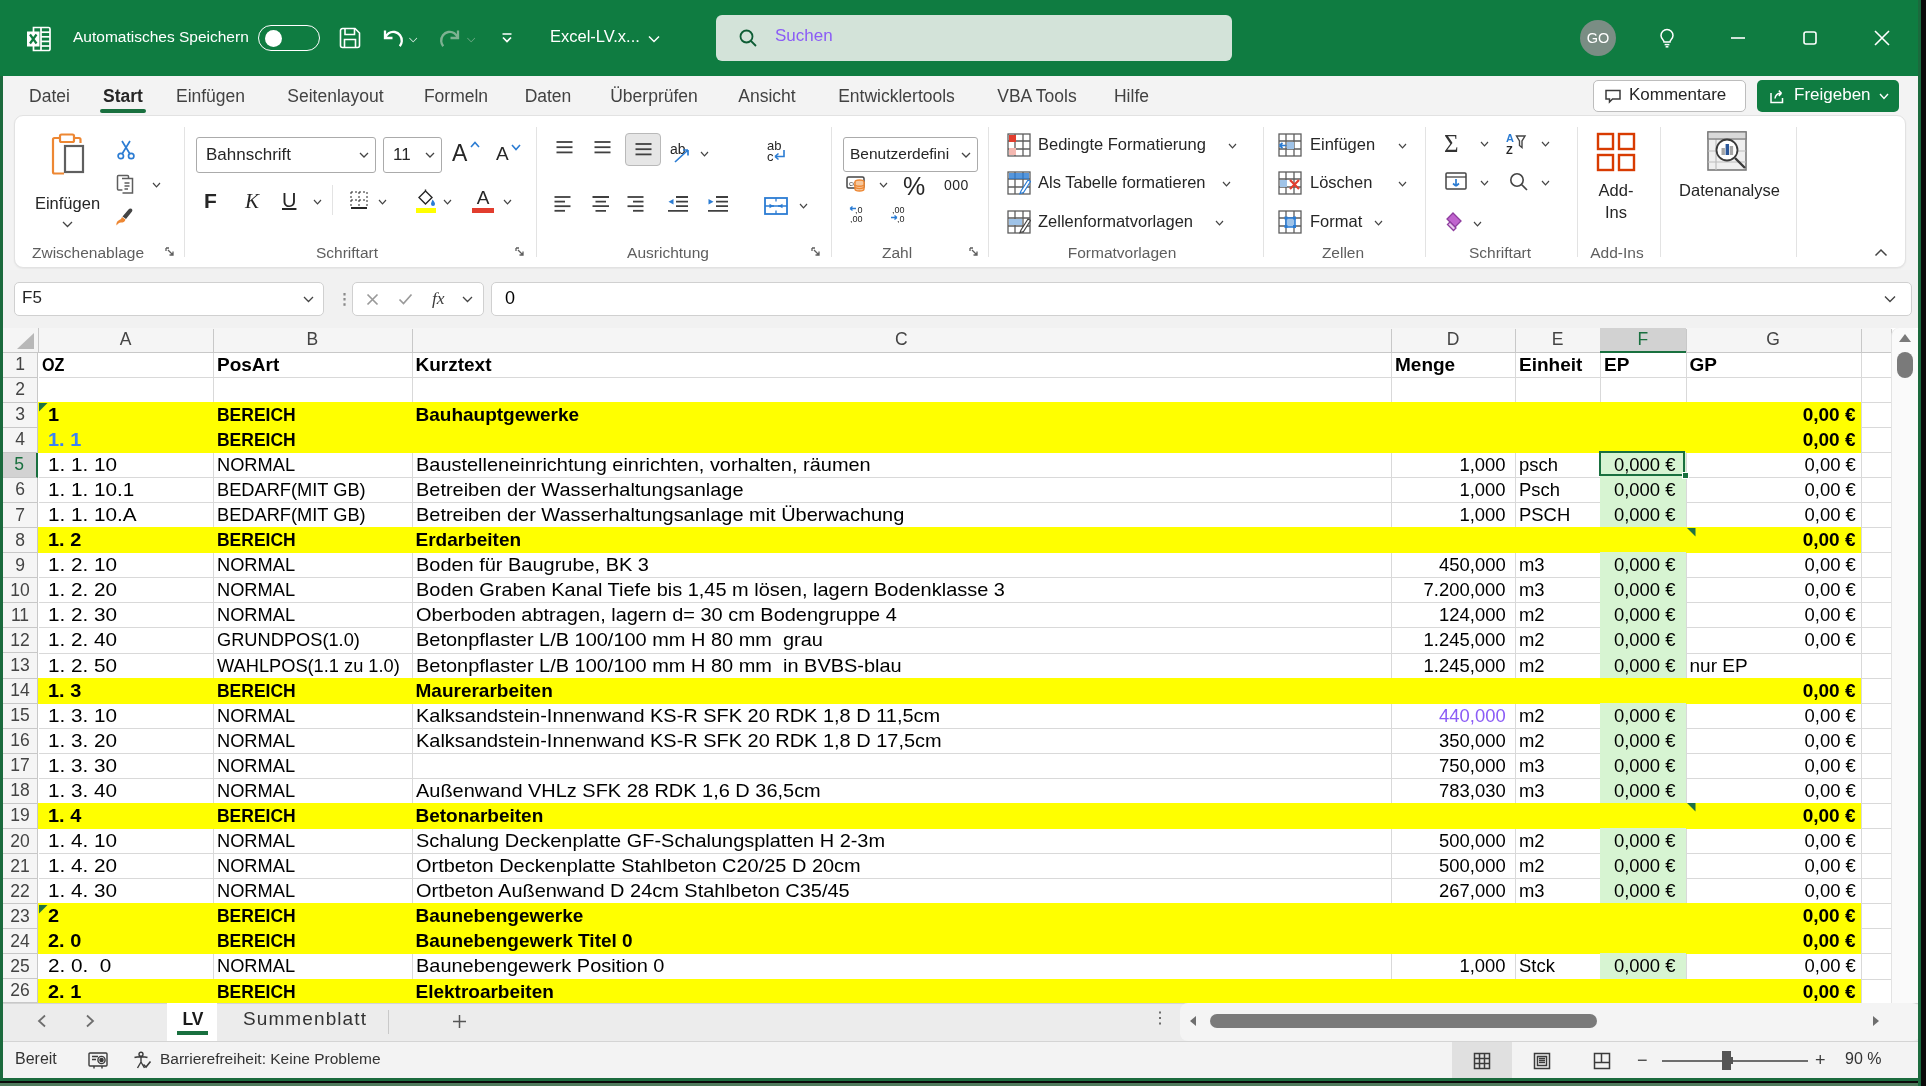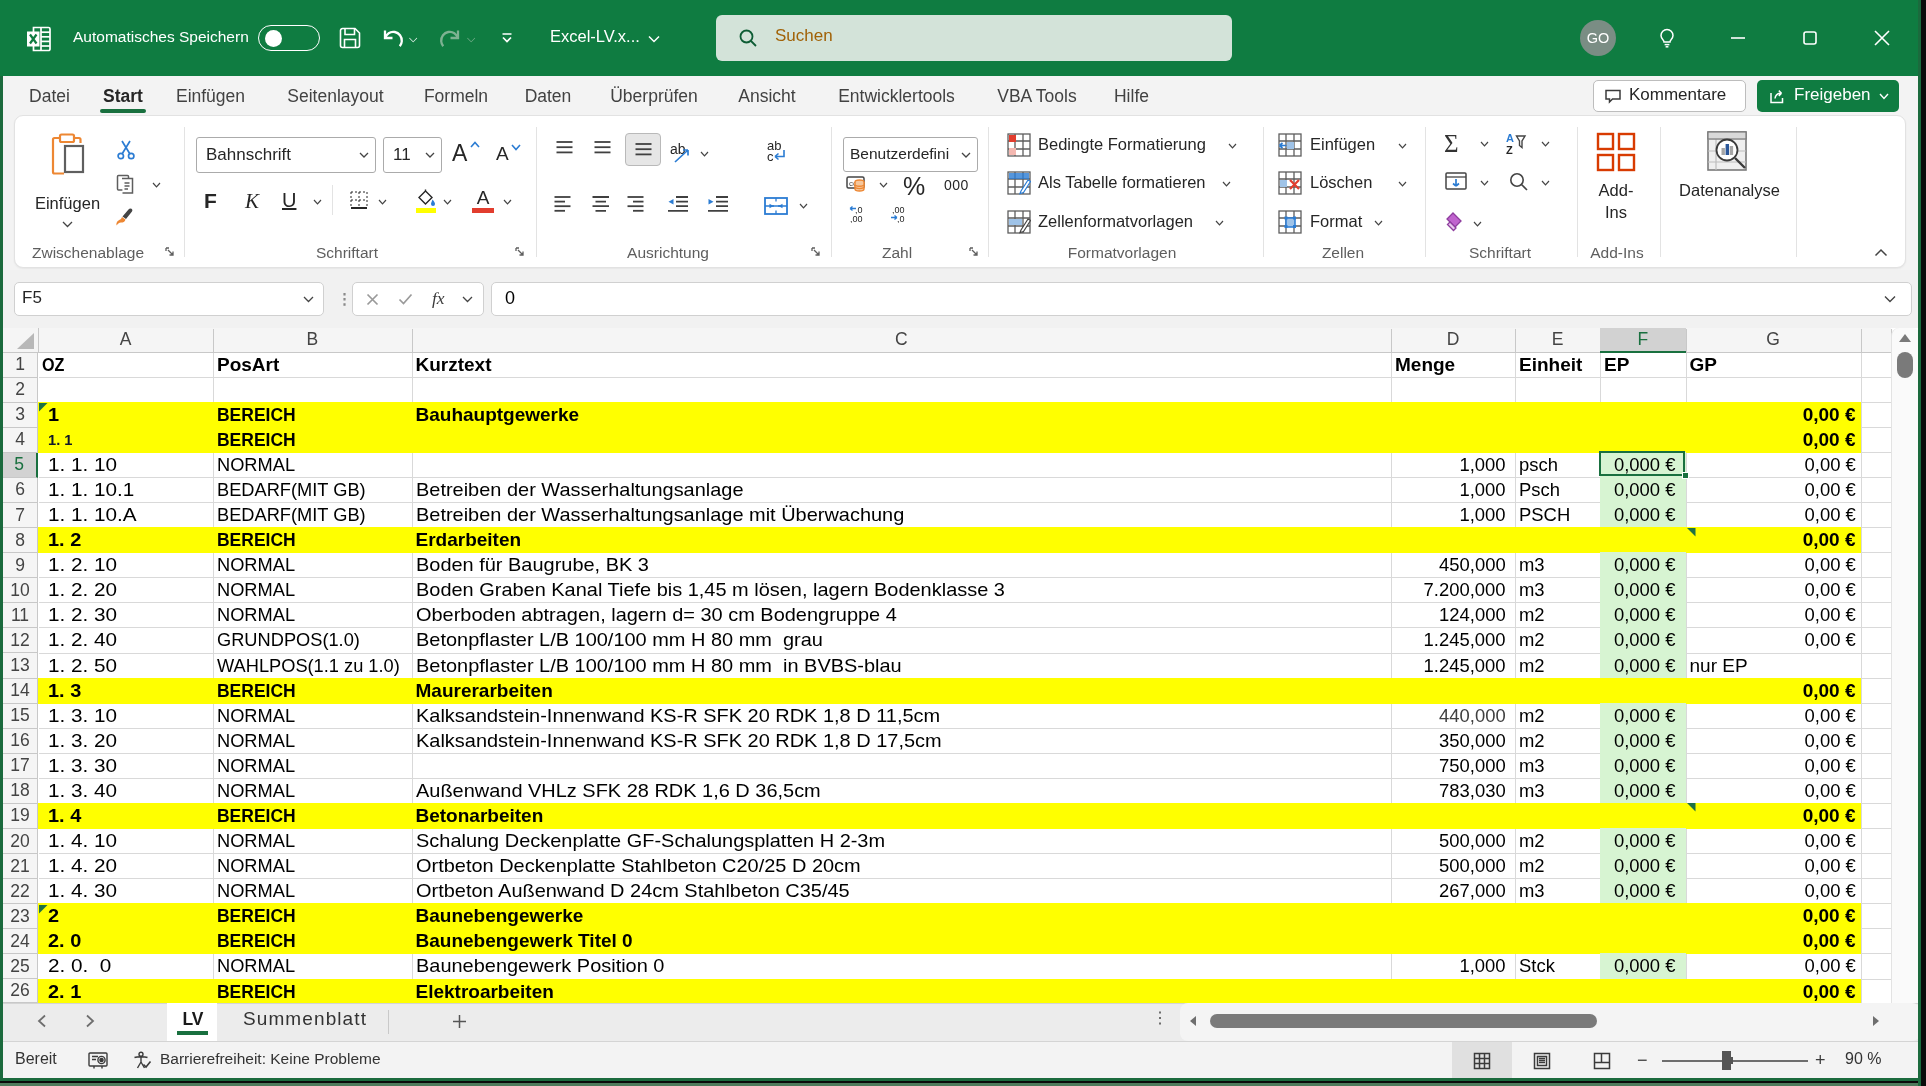--- a/index.html
+++ b/index.html
@@ -45,21 +45,21 @@
     </svg>
     <div style="left:550.0px;top:27.0px;width:120.0px;height:24.0px;position:absolute;color:#fff;font-size:16.5px;">Excel-LV.x...</div>
     <svg style="position:absolute;left:648px;top:35px;" width="12" height="8" viewBox="0 0 12 8" fill="none">
       <path d="M1 1.5 L6 6.5 L11 1.5" stroke="#fff" stroke-width="1.5"></path>
     </svg>
     <div style="left:716.0px;top:15.0px;width:516.0px;height:46.0px;position:absolute;background:#d3e3d9;border-radius:6px;"></div>
     <svg style="position:absolute;left:738px;top:28px;" width="20" height="20" viewBox="0 0 20 20" fill="none">
       <circle cx="8.5" cy="8.5" r="6" stroke="#0d5c34" stroke-width="1.8"></circle>
       <line x1="13" y1="13" x2="18" y2="18" stroke="#0d5c34" stroke-width="1.8"></line>
     </svg>
-    <div style="left:775.0px;top:26.0px;width:120.0px;height:24.0px;position:absolute;color:#a16207;font-size:17px;">Suchen</div>
+    <div style="left:775.0px;top:26.0px;width:120.0px;height:24.0px;position:absolute;color:#8b5cf6;font-size:17px;">Suchen</div>
     <div style="left:1580.0px;top:20.0px;width:36.0px;height:36.0px;position:absolute;background:#7a8d84;border-radius:50%;color:#fff;font-size:14.5px;text-align:center;line-height:36px;">GO</div>
     <svg style="position:absolute;left:1657px;top:27px;" width="20" height="21" viewBox="0 0 20 21" fill="none">
       <g stroke="#fff" stroke-width="1.5">
         <path d="M8 1.5 a6 6 0 0 1 6 6 c0 2.2-1.2 3.4-2.1 4.4 c-.6.7-.9 1.2-.9 2.1 H11 v0 H5 v0 c0-.9-.3-1.4-.9-2.1 C3.2 10.9 2 9.7 2 7.5 a6 6 0 0 1 6-6 Z" transform="translate(2,1)"></path>
       <line x1="7.6" y1="17.6" x2="12.4" y2="17.6"></line>
         <line x1="8.6" y1="19.8" x2="11.4" y2="19.8"></line>
       </g>
     </svg>
     <svg style="position:absolute;left:1730px;top:30px;" width="16" height="16" viewBox="0 0 16 16" fill="none">
       <line x1="1" y1="8" x2="15" y2="8" stroke="#fff" stroke-width="1.6"></line>
@@ -591,25 +591,26 @@
     <div style="left:217.0px;top:352.5px;width:182.0px;height:25.1px;position:absolute;color:#000;font-size:19px;font-weight:bold;text-align:left;line-height:24px;overflow:visible;"><span style="display:inline-block;transform:scaleX(1.0);transform-origin:left;white-space:pre;">PosArt</span></div>
     <div style="left:415.5px;top:352.5px;width:492.0px;height:25.1px;position:absolute;color:#000;font-size:19px;font-weight:bold;text-align:left;line-height:24px;overflow:visible;"><span style="display:inline-block;transform:scaleX(1.0);transform-origin:left;white-space:pre;">Kurztext</span></div>
     <div style="left:1395.0px;top:352.5px;width:112.0px;height:25.1px;position:absolute;color:#000;font-size:19px;font-weight:bold;text-align:left;line-height:24px;overflow:visible;"><span style="display:inline-block;transform:scaleX(1.0);transform-origin:left;white-space:pre;">Menge</span></div>
     <div style="left:1519.0px;top:352.5px;width:76.0px;height:25.1px;position:absolute;color:#000;font-size:19px;font-weight:bold;text-align:left;line-height:24px;overflow:visible;"><span style="display:inline-block;transform:scaleX(1.0);transform-origin:left;white-space:pre;">Einheit</span></div>
     <div style="left:1604.0px;top:352.5px;width:72.0px;height:25.1px;position:absolute;color:#000;font-size:19px;font-weight:bold;text-align:left;line-height:24px;overflow:visible;"><span style="display:inline-block;transform:scaleX(1.0);transform-origin:left;white-space:pre;">EP</span></div>
     <div style="left:1689.5px;top:352.5px;width:92.0px;height:25.1px;position:absolute;color:#000;font-size:19px;font-weight:bold;text-align:left;line-height:24px;overflow:visible;"><span style="display:inline-block;transform:scaleX(1.0);transform-origin:left;white-space:pre;">GP</span></div>
     <div style="left:48.0px;top:402.7px;width:167.0px;height:25.1px;position:absolute;color:#000;font-size:19px;font-weight:bold;text-align:left;line-height:24px;overflow:visible;"><span style="display:inline-block;transform:scaleX(1.05);transform-origin:left;white-space:pre;">1</span></div>
     <div style="left:217.0px;top:402.7px;width:182.0px;height:25.1px;position:absolute;color:#000;font-size:19px;font-weight:bold;text-align:left;line-height:24px;overflow:visible;"><span style="display:inline-block;transform:scaleX(0.92);transform-origin:left;white-space:pre;">BEREICH</span></div>
     <div style="left:415.5px;top:402.7px;width:592.0px;height:25.1px;position:absolute;color:#000;font-size:19px;font-weight:bold;text-align:left;line-height:24px;overflow:visible;"><span style="display:inline-block;transform:scaleX(1.0);transform-origin:left;white-space:pre;">Bauhauptgewerke</span></div>
     <div style="left:1689.5px;top:402.7px;width:166.0px;height:25.1px;position:absolute;color:#000;font-size:19px;font-weight:bold;text-align:right;line-height:24px;overflow:visible;"><span style="display:inline-block;transform:scaleX(1.0);transform-origin:right;white-space:pre;">0,00 €</span></div>
-    <div style="left:48.0px;top:427.7px;width:167.0px;height:25.1px;position:absolute;color:#0f172a;font-size:14px;font-weight:bold;text-align:left;line-height:24px;overflow:visible;"><span style="display:inline-block;transform:scaleX(1.05);transform-origin:left;white-space:pre;">1. 1</span></div>
+    <div style="left:48.0px;top:427.7px;width:167.0px;height:25.1px;position:absolute;color:#3b82f6;font-size:19px;font-weight:bold;text-align:left;line-height:24px;overflow:visible;"><span style="display:inline-block;transform:scaleX(1.05);transform-origin:left;white-space:pre;">1. 1</span></div>
     <div style="left:217.0px;top:427.7px;width:182.0px;height:25.1px;position:absolute;color:#000;font-size:19px;font-weight:bold;text-align:left;line-height:24px;overflow:visible;"><span style="display:inline-block;transform:scaleX(0.92);transform-origin:left;white-space:pre;">BEREICH</span></div>
     <div style="left:1689.5px;top:427.7px;width:166.0px;height:25.1px;position:absolute;color:#000;font-size:19px;font-weight:bold;text-align:right;line-height:24px;overflow:visible;"><span style="display:inline-block;transform:scaleX(1.0);transform-origin:right;white-space:pre;">0,00 €</span></div>
     <div style="left:48.0px;top:452.8px;width:167.0px;height:25.1px;position:absolute;color:#000;font-size:19px;text-align:left;line-height:24px;overflow:visible;"><span style="display:inline-block;transform:scaleX(1.09);transform-origin:left;white-space:pre;">1. 1. 10</span></div>
     <div style="left:217.0px;top:452.8px;width:187.0px;height:25.1px;position:absolute;color:#000;font-size:19px;text-align:left;line-height:24px;overflow:visible;"><span style="display:inline-block;transform:scaleX(0.96);transform-origin:left;white-space:pre;">NORMAL</span></div>
+    <div style="left:415.5px;top:452.8px;width:967.0px;height:25.1px;position:absolute;color:#000;font-size:19px;text-align:left;line-height:24px;overflow:visible;"><span style="display:inline-block;transform:scaleX(1.05);transform-origin:left;white-space:pre;">Baustelleneinrichtung einrichten, vorhalten, räumen</span></div>
     <div style="left:1394.0px;top:452.8px;width:112.0px;height:25.1px;position:absolute;color:#000;font-size:19px;text-align:right;line-height:24px;overflow:visible;"><span style="display:inline-block;transform:scaleX(0.97);transform-origin:right;white-space:pre;">1,000</span></div>
     <div style="left:1519.0px;top:452.8px;width:72.0px;height:25.1px;position:absolute;color:#000;font-size:19px;text-align:left;line-height:24px;overflow:visible;"><span style="display:inline-block;transform:scaleX(0.97);transform-origin:left;white-space:pre;">psch</span></div>
     <div style="left:1603.0px;top:452.8px;width:72.5px;height:25.1px;position:absolute;color:#000;font-size:19px;text-align:right;line-height:24px;overflow:visible;"><span style="display:inline-block;transform:scaleX(0.97);transform-origin:right;white-space:pre;">0,000 €</span></div>
     <div style="left:1689.5px;top:452.8px;width:166.0px;height:25.1px;position:absolute;color:#000;font-size:19px;text-align:right;line-height:24px;overflow:visible;"><span style="display:inline-block;transform:scaleX(0.97);transform-origin:right;white-space:pre;">0,00 €</span></div>
     <div style="left:48.0px;top:477.9px;width:167.0px;height:25.1px;position:absolute;color:#000;font-size:19px;text-align:left;line-height:24px;overflow:visible;"><span style="display:inline-block;transform:scaleX(1.09);transform-origin:left;white-space:pre;">1. 1. 10.1</span></div>
     <div style="left:217.0px;top:477.9px;width:187.0px;height:25.1px;position:absolute;color:#000;font-size:19px;text-align:left;line-height:24px;overflow:visible;"><span style="display:inline-block;transform:scaleX(0.96);transform-origin:left;white-space:pre;">BEDARF(MIT GB)</span></div>
     <div style="left:415.5px;top:477.9px;width:967.0px;height:25.1px;position:absolute;color:#000;font-size:19px;text-align:left;line-height:24px;overflow:visible;"><span style="display:inline-block;transform:scaleX(1.05);transform-origin:left;white-space:pre;">Betreiben der Wasserhaltungsanlage</span></div>
     <div style="left:1394.0px;top:477.9px;width:112.0px;height:25.1px;position:absolute;color:#000;font-size:19px;text-align:right;line-height:24px;overflow:visible;"><span style="display:inline-block;transform:scaleX(0.97);transform-origin:right;white-space:pre;">1,000</span></div>
     <div style="left:1519.0px;top:477.9px;width:72.0px;height:25.1px;position:absolute;color:#000;font-size:19px;text-align:left;line-height:24px;overflow:visible;"><span style="display:inline-block;transform:scaleX(0.97);transform-origin:left;white-space:pre;">Psch</span></div>
     <div style="left:1603.0px;top:477.9px;width:72.5px;height:25.1px;position:absolute;color:#000;font-size:19px;text-align:right;line-height:24px;overflow:visible;"><span style="display:inline-block;transform:scaleX(0.97);transform-origin:right;white-space:pre;">0,000 €</span></div>
@@ -660,21 +661,21 @@
     <div style="left:1519.0px;top:653.5px;width:72.0px;height:25.1px;position:absolute;color:#000;font-size:19px;text-align:left;line-height:24px;overflow:visible;"><span style="display:inline-block;transform:scaleX(0.97);transform-origin:left;white-space:pre;">m2</span></div>
     <div style="left:1603.0px;top:653.5px;width:72.5px;height:25.1px;position:absolute;color:#000;font-size:19px;text-align:right;line-height:24px;overflow:visible;"><span style="display:inline-block;transform:scaleX(0.97);transform-origin:right;white-space:pre;">0,000 €</span></div>
     <div style="left:1689.5px;top:653.5px;width:162.0px;height:25.1px;position:absolute;color:#000;font-size:19px;text-align:left;line-height:24px;overflow:visible;"><span style="display:inline-block;transform:scaleX(1.0);transform-origin:left;white-space:pre;">nur EP</span></div>
     <div style="left:48.0px;top:678.5px;width:167.0px;height:25.1px;position:absolute;color:#000;font-size:19px;font-weight:bold;text-align:left;line-height:24px;overflow:visible;"><span style="display:inline-block;transform:scaleX(1.05);transform-origin:left;white-space:pre;">1. 3</span></div>
     <div style="left:217.0px;top:678.5px;width:182.0px;height:25.1px;position:absolute;color:#000;font-size:19px;font-weight:bold;text-align:left;line-height:24px;overflow:visible;"><span style="display:inline-block;transform:scaleX(0.92);transform-origin:left;white-space:pre;">BEREICH</span></div>
     <div style="left:415.5px;top:678.5px;width:592.0px;height:25.1px;position:absolute;color:#000;font-size:19px;font-weight:bold;text-align:left;line-height:24px;overflow:visible;"><span style="display:inline-block;transform:scaleX(1.0);transform-origin:left;white-space:pre;">Maurerarbeiten</span></div>
     <div style="left:1689.5px;top:678.5px;width:166.0px;height:25.1px;position:absolute;color:#000;font-size:19px;font-weight:bold;text-align:right;line-height:24px;overflow:visible;"><span style="display:inline-block;transform:scaleX(1.0);transform-origin:right;white-space:pre;">0,00 €</span></div>
     <div style="left:48.0px;top:703.6px;width:167.0px;height:25.1px;position:absolute;color:#000;font-size:19px;text-align:left;line-height:24px;overflow:visible;"><span style="display:inline-block;transform:scaleX(1.09);transform-origin:left;white-space:pre;">1. 3. 10</span></div>
     <div style="left:217.0px;top:703.6px;width:187.0px;height:25.1px;position:absolute;color:#000;font-size:19px;text-align:left;line-height:24px;overflow:visible;"><span style="display:inline-block;transform:scaleX(0.96);transform-origin:left;white-space:pre;">NORMAL</span></div>
     <div style="left:415.5px;top:703.6px;width:967.0px;height:25.1px;position:absolute;color:#000;font-size:19px;text-align:left;line-height:24px;overflow:visible;"><span style="display:inline-block;transform:scaleX(1.05);transform-origin:left;white-space:pre;">Kalksandstein-Innenwand KS-R SFK 20 RDK 1,8 D 11,5cm</span></div>
-    <div style="left:1394.0px;top:703.6px;width:112.0px;height:27px;position:absolute;color:#404040;font-size:19px;text-align:right;line-height:24px;overflow:visible;"><span style="display:inline-block;transform:scaleX(0.97);transform-origin:right;white-space:pre;">440,000</span></div>
+    <div style="left:1394.0px;top:703.6px;width:112.0px;height:27px;position:absolute;color:#8b5cf6;font-size:19px;text-align:right;line-height:24px;overflow:visible;"><span style="display:inline-block;transform:scaleX(0.97);transform-origin:right;white-space:pre;">440,000</span></div>
     <div style="left:1519.0px;top:703.6px;width:72.0px;height:25.1px;position:absolute;color:#000;font-size:19px;text-align:left;line-height:24px;overflow:visible;"><span style="display:inline-block;transform:scaleX(0.97);transform-origin:left;white-space:pre;">m2</span></div>
     <div style="left:1603.0px;top:703.6px;width:72.5px;height:25.1px;position:absolute;color:#000;font-size:19px;text-align:right;line-height:24px;overflow:visible;"><span style="display:inline-block;transform:scaleX(0.97);transform-origin:right;white-space:pre;">0,000 €</span></div>
     <div style="left:1689.5px;top:703.6px;width:166.0px;height:25.1px;position:absolute;color:#000;font-size:19px;text-align:right;line-height:24px;overflow:visible;"><span style="display:inline-block;transform:scaleX(0.97);transform-origin:right;white-space:pre;">0,00 €</span></div>
     <div style="left:48.0px;top:728.7px;width:167.0px;height:25.1px;position:absolute;color:#000;font-size:19px;text-align:left;line-height:24px;overflow:visible;"><span style="display:inline-block;transform:scaleX(1.09);transform-origin:left;white-space:pre;">1. 3. 20</span></div>
     <div style="left:217.0px;top:728.7px;width:187.0px;height:25.1px;position:absolute;color:#000;font-size:19px;text-align:left;line-height:24px;overflow:visible;"><span style="display:inline-block;transform:scaleX(0.96);transform-origin:left;white-space:pre;">NORMAL</span></div>
     <div style="left:415.5px;top:728.7px;width:967.0px;height:25.1px;position:absolute;color:#000;font-size:19px;text-align:left;line-height:24px;overflow:visible;"><span style="display:inline-block;transform:scaleX(1.05);transform-origin:left;white-space:pre;">Kalksandstein-Innenwand KS-R SFK 20 RDK 1,8 D 17,5cm</span></div>
     <div style="left:1394.0px;top:728.7px;width:112.0px;height:25.1px;position:absolute;color:#000;font-size:19px;text-align:right;line-height:24px;overflow:visible;"><span style="display:inline-block;transform:scaleX(0.97);transform-origin:right;white-space:pre;">350,000</span></div>
     <div style="left:1519.0px;top:728.7px;width:72.0px;height:25.1px;position:absolute;color:#000;font-size:19px;text-align:left;line-height:24px;overflow:visible;"><span style="display:inline-block;transform:scaleX(0.97);transform-origin:left;white-space:pre;">m2</span></div>
     <div style="left:1603.0px;top:728.7px;width:72.5px;height:25.1px;position:absolute;color:#000;font-size:19px;text-align:right;line-height:24px;overflow:visible;"><span style="display:inline-block;transform:scaleX(0.97);transform-origin:right;white-space:pre;">0,000 €</span></div>
     <div style="left:1689.5px;top:728.7px;width:166.0px;height:25.1px;position:absolute;color:#000;font-size:19px;text-align:right;line-height:24px;overflow:visible;"><span style="display:inline-block;transform:scaleX(0.97);transform-origin:right;white-space:pre;">0,00 €</span></div>

